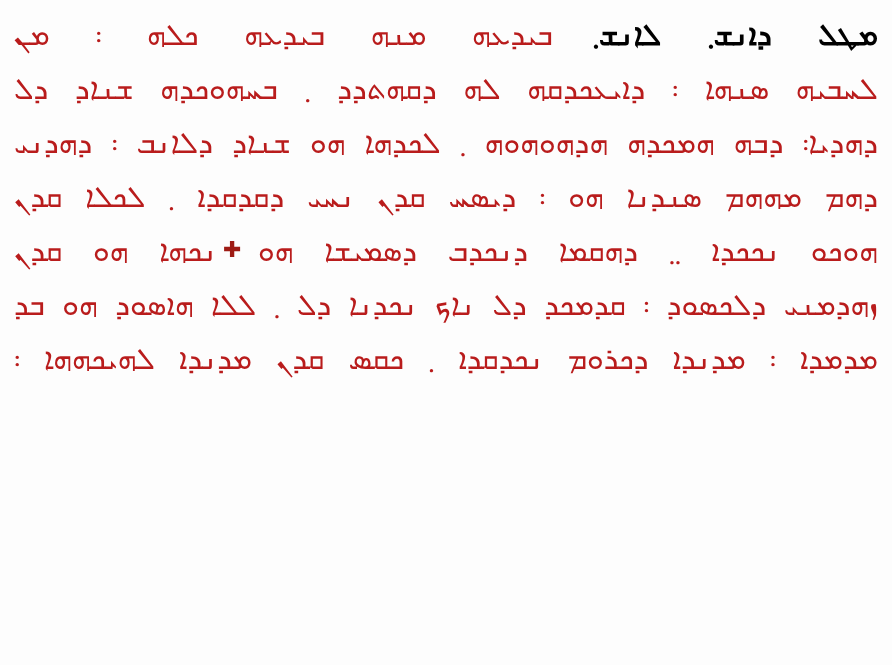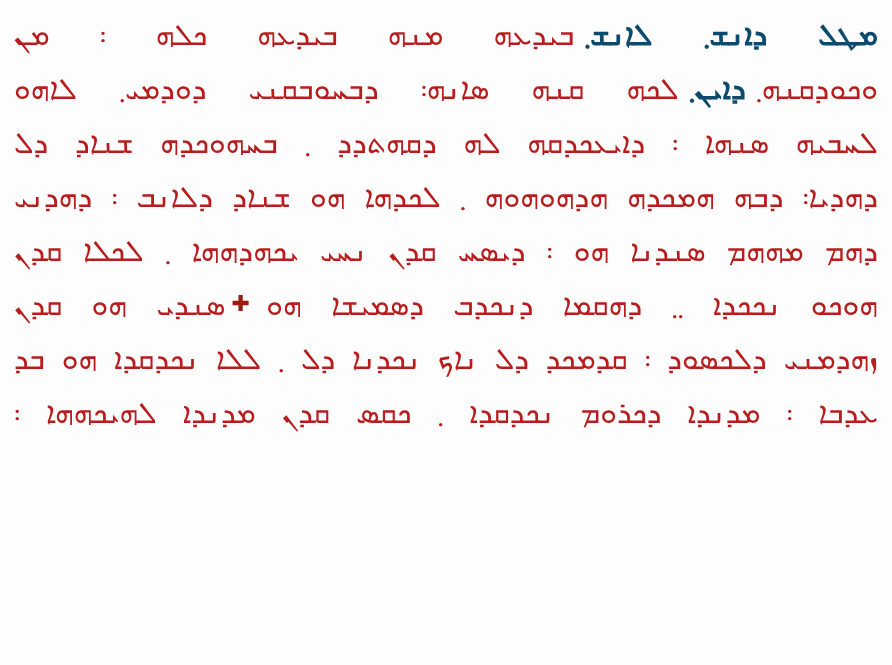--- a/index.html
+++ b/index.html
@@ -41,22 +41,23 @@
     text-align-last: justify;
   }
   .line.last {
     text-align: justify;
     text-align-last: left;
   }
   .seg {
     display: inline;
   }
   .seg.rubric {
-    color: #0c4a6e;
+    color: #000000;
     font-weight: bold;
+    margin-left: 30px;
   }
   .seg.black {
     color: #b91c1c;
   }
   .cross {
     display: inline-block;
     color: #9e1b14;
     font-size: 22px;
     line-height: 22px;
     transform: translateY(-4px);
@@ -67,22 +68,21 @@
     width: 10px;
   }
 </style>
 </head>
 <body>
 
 <div id="page">
   <div class="text-block" id="text-block">
 
   <span class="line"><span class="seg rubric">ܡܛܠ ܕܐܢܫ܂ ܠܐܢܫ܂</span><span class="sp"></span><span class="seg black">ܒܝܕܥܗ ܡܢܗ ܒܝܕܥܗ ܟܠܗ ܃ ܡܢ</span></span>
-      <span class="line"><span class="seg black">ܘܟܘܕܩܢܗ܂</span><span class="sp"></span><span class="seg rubric">ܕܐܝܢ܂</span><span class="sp"></span><span class="seg black">ܠܟܗ ܩܢܗ ܣܐܢܗ܃ ܕܒܚܘܒܩܢܝ ܕܘܕܡܝ܂ ܠܐܗܘ</span></span>
       <span class="line"><span class="seg black">ܠܚܒܝܗ ܣܢܗܐ ܃ ܕܐܝܥܟܕܩܗ ܠܗ ܕܩܗܬܕܕ ܂ ܒܚܗܘܟܕܗ ܫܢܐܕ ܕܠ</span></span>
       <span class="line"><span class="seg black">ܕܗܕܝܐ܃ ܕܒܗ ܗܡܟܕܗ ܗܕܗܘܗܘܗ ܂ ܠܟܕܗܐ ܗܘ ܫܢܐܕ ܕܠܐܢܒ ܃ ܕܗܕܢܝ</span></span>
-      <span class="line"><span class="seg black">ܕܗܡ ܡܗܗܡ ܣܢܕܢܐ ܗܘ ܃ ܕܝܣܚ ܩܕܢ ܢܚܝ ܝܟܗܕܗܗܐ ܂ ܠܟܠܐ ܩܕܢ</span></span>
-      <span class="line"><span class="seg black">ܗܘܟܘ ܢܟܟܕܐ ܂܂ ܕܗܩܡܐ ܕܢܟܕܒ ܕܣܡܝܫܐ ܗܘ</span><span class="sp"></span><span class="cross">✚</span><span class="seg black">ܣܢܕܝ ܗܘ ܩܕܢ</span></span>
-      <span class="line"><span class="seg black">ܙܗܕܡܢܝ ܕܠܟܣܘܕ ܃ ܩܕܡܟܕ ܕܠ ܢܐܟ ܢܟܕܢܐ ܕܠ ܂ ܠܠܐ ܢܟܕܩܕܐ ܗܘ ܒܕ</span></span>
-      <span class="line"><span class="seg black">ܥܕܒܐ ܃ ܡܕܢܕܐ ܕܟܪܘܡ ܢܟܕܩܕܐ ܂ ܟܩܣ ܩܕܢ ܡܕܢܕܐ ܠܗܝܟܗܗܐ ܃</span></span>
+      <span class="line"><span class="seg black">ܕܗܡ ܡܗܗܡ ܣܢܕܢܐ ܗܘ ܃ ܕܝܣܚ ܩܕܢ ܢܚܝ ܕܩܕܩܕܐ ܂ ܠܟܠܐ ܩܕܢ</span></span>
+      <span class="line"><span class="seg black">ܗܘܟܘ ܢܟܟܕܐ ܂܂ ܕܗܩܡܐ ܕܢܟܕܒ ܕܣܡܝܫܐ ܗܘ</span><span class="sp"></span><span class="cross">✚</span><span class="seg black">ܢܟܗܐ ܗܘ ܩܕܢ</span></span>
+      <span class="line"><span class="seg black">ܙܗܕܡܢܝ ܕܠܟܣܘܕ ܃ ܩܕܡܟܕ ܕܠ ܢܐܟ ܢܟܕܢܐ ܕܠ ܂ ܠܠܐ ܗܐܣܘܕ ܗܘ ܒܕ</span></span>
+      <span class="line"><span class="seg black">ܡܕܡܕܐ ܃ ܡܕܢܕܐ ܕܟܪܘܡ ܢܟܕܩܕܐ ܂ ܟܩܣ ܩܕܢ ܡܕܢܕܐ ܠܗܝܟܗܗܐ ܃</span></span>
       <span class="line last"></span>
     </div>
 </div>
 
 </body></html>

